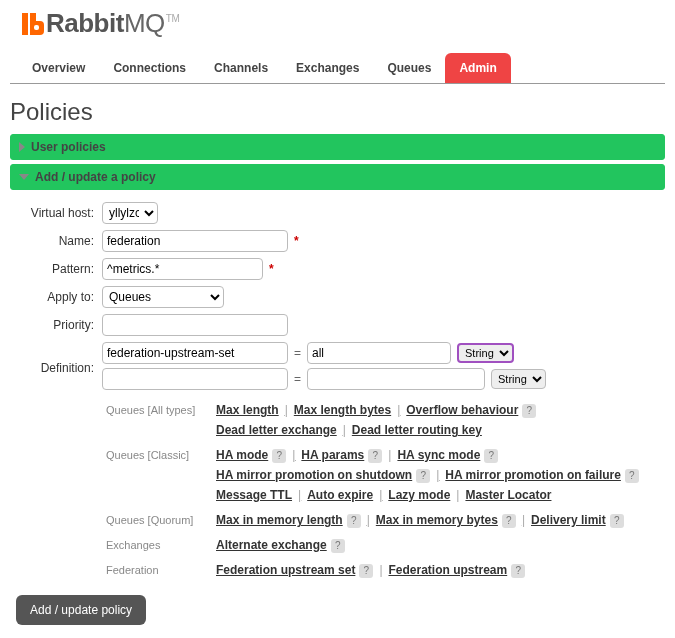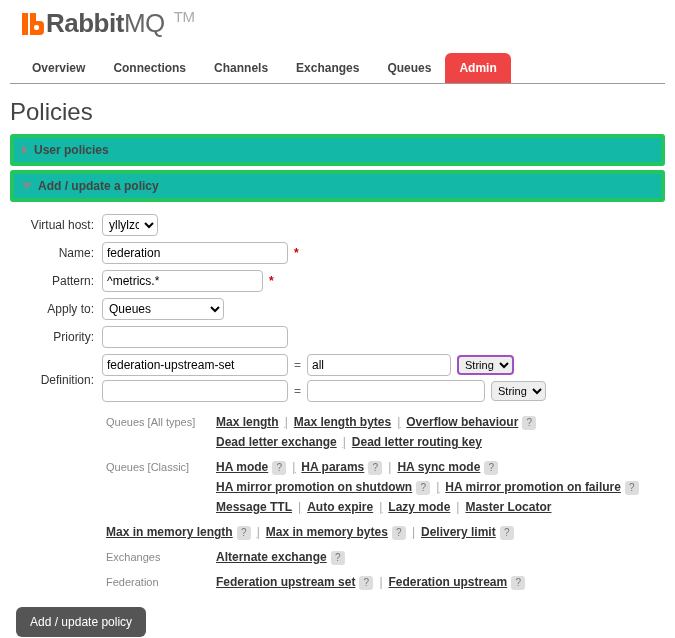--- a/index.html
+++ b/index.html
@@ -6,26 +6,26 @@
   body { font-family: Verdana, Arial, sans-serif; font-size: 12px; color: #444; background: #fff; padding: 0 10px; }
   .logo { display: flex; align-items: center; padding: 8px 0 4px 12px; }
   .logo-mark { display:inline-block; width:22px; height:22px; position:relative; margin-right:2px; }
   .logo-mark span.bar { position:absolute; background:#f60; }
   .b1 { left:0; top:0; width:6px; height:22px; }
   .b2 { left:8px; top:0; width:6px; height:22px; }
   .b3 { left:8px; top:8px; width:14px; height:14px; border-radius:0 4px 4px 0; }
   .b3::after { content:""; position:absolute; left:4px; top:4px; width:5px; height:5px; background:#fff; border-radius:2px;}
   .logo-text { font-size:26px; color:#666; font-weight:400; letter-spacing:-0.5px;}
   .logo-text .r { font-weight:700; color:#555;}
-  .logo-tm { font-size:15px; color:#aaa; vertical-align:super; margin-left:9px;}
+  .logo-tm { font-size:10px; color:#aaa; vertical-align:super; margin-left:1px;}
   .tabs { border-bottom:1px solid #999; margin-top:10px; padding-left:8px; }
   .tabs a { display:inline-block; padding:8px 14px; font-size:12px; font-weight:700; color:#444; text-decoration:none; border-radius:6px 6px 0 0; cursor:pointer;}
   .tabs a.active { background:#ef4444; color:#fff; }
   h1 { font-size:24px; font-weight:400; color:#444; margin:14px 0 8px 0; }
-  .section-head { background:#14b8a6; border:4px solid #22c55e; border-radius:3px; padding:5px 8px; margin:4px 0; font-weight:700; font-size:12px; cursor:pointer; display:flex; align-items:center;}
+  .section-head { background:#22c55e; border:1px solid #22c55e; border-radius:3px; padding:5px 8px; margin:4px 0; font-weight:700; font-size:12px; cursor:pointer; display:flex; align-items:center;}
   .section-head .caret { display:inline-block; width:0; height:0; margin-right:6px;}
   .caret.closed { border-top:5px solid transparent; border-bottom:5px solid transparent; border-left:6px solid #888;}
   .caret.open { border-left:5px solid transparent; border-right:5px solid transparent; border-top:6px solid #888;}
   .form { padding:8px 4px; }
   .row { display:flex; align-items:center; margin-bottom:6px; }
   .row label { width:80px; text-align:right; margin-right:8px; color:#333;}
   input[type=text], select { border:1px solid #bbb; border-radius:4px; font-size:12px; padding:2px 4px; height:22px; background:#fff;}
   select { padding:1px 2px; }
   .req { color:#c00; margin-left:6px; font-weight:700;}
   .def-row { display:flex; align-items:center; margin-bottom:4px;}
@@ -113,20 +113,21 @@
   <div class="hints" id="hints">
       <div class="hint-group">
         <div class="hint-label">Queues [All types]</div>
         <div class="hint-items"><b>Max length</b><span class="sep">|</span><b>Max length bytes</b><span class="sep">|</span><b>Overflow behaviour</b><span class="help">?</span><br><b>Dead letter exchange</b><span class="sep">|</span><b>Dead letter routing key</b></div>
       </div>
       <div class="hint-group">
         <div class="hint-label">Queues [Classic]</div>
         <div class="hint-items"><b>HA mode</b><span class="help">?</span><span class="sep">|</span><b>HA params</b><span class="help">?</span><span class="sep">|</span><b>HA sync mode</b><span class="help">?</span><br><b>HA mirror promotion on shutdown</b><span class="help">?</span><span class="sep">|</span><b>HA mirror promotion on failure</b><span class="help">?</span><br><b>Message TTL</b><span class="sep">|</span><b>Auto expire</b><span class="sep">|</span><b>Lazy mode</b><span class="sep">|</span><b>Master Locator</b></div>
       </div>
       <div class="hint-group">
+        <div class="hint-label">Queues [Quorum]</div>
         <div class="hint-items"><b>Max in memory length</b><span class="help">?</span><span class="sep">|</span><b>Max in memory bytes</b><span class="help">?</span><span class="sep">|</span><b>Delivery limit</b><span class="help">?</span></div>
       </div>
       <div class="hint-group">
         <div class="hint-label">Exchanges</div>
         <div class="hint-items"><b>Alternate exchange</b><span class="help">?</span></div>
       </div>
       <div class="hint-group">
         <div class="hint-label">Federation</div>
         <div class="hint-items"><b>Federation upstream set</b><span class="help">?</span><span class="sep">|</span><b>Federation upstream</b><span class="help">?</span></div>
       </div>

